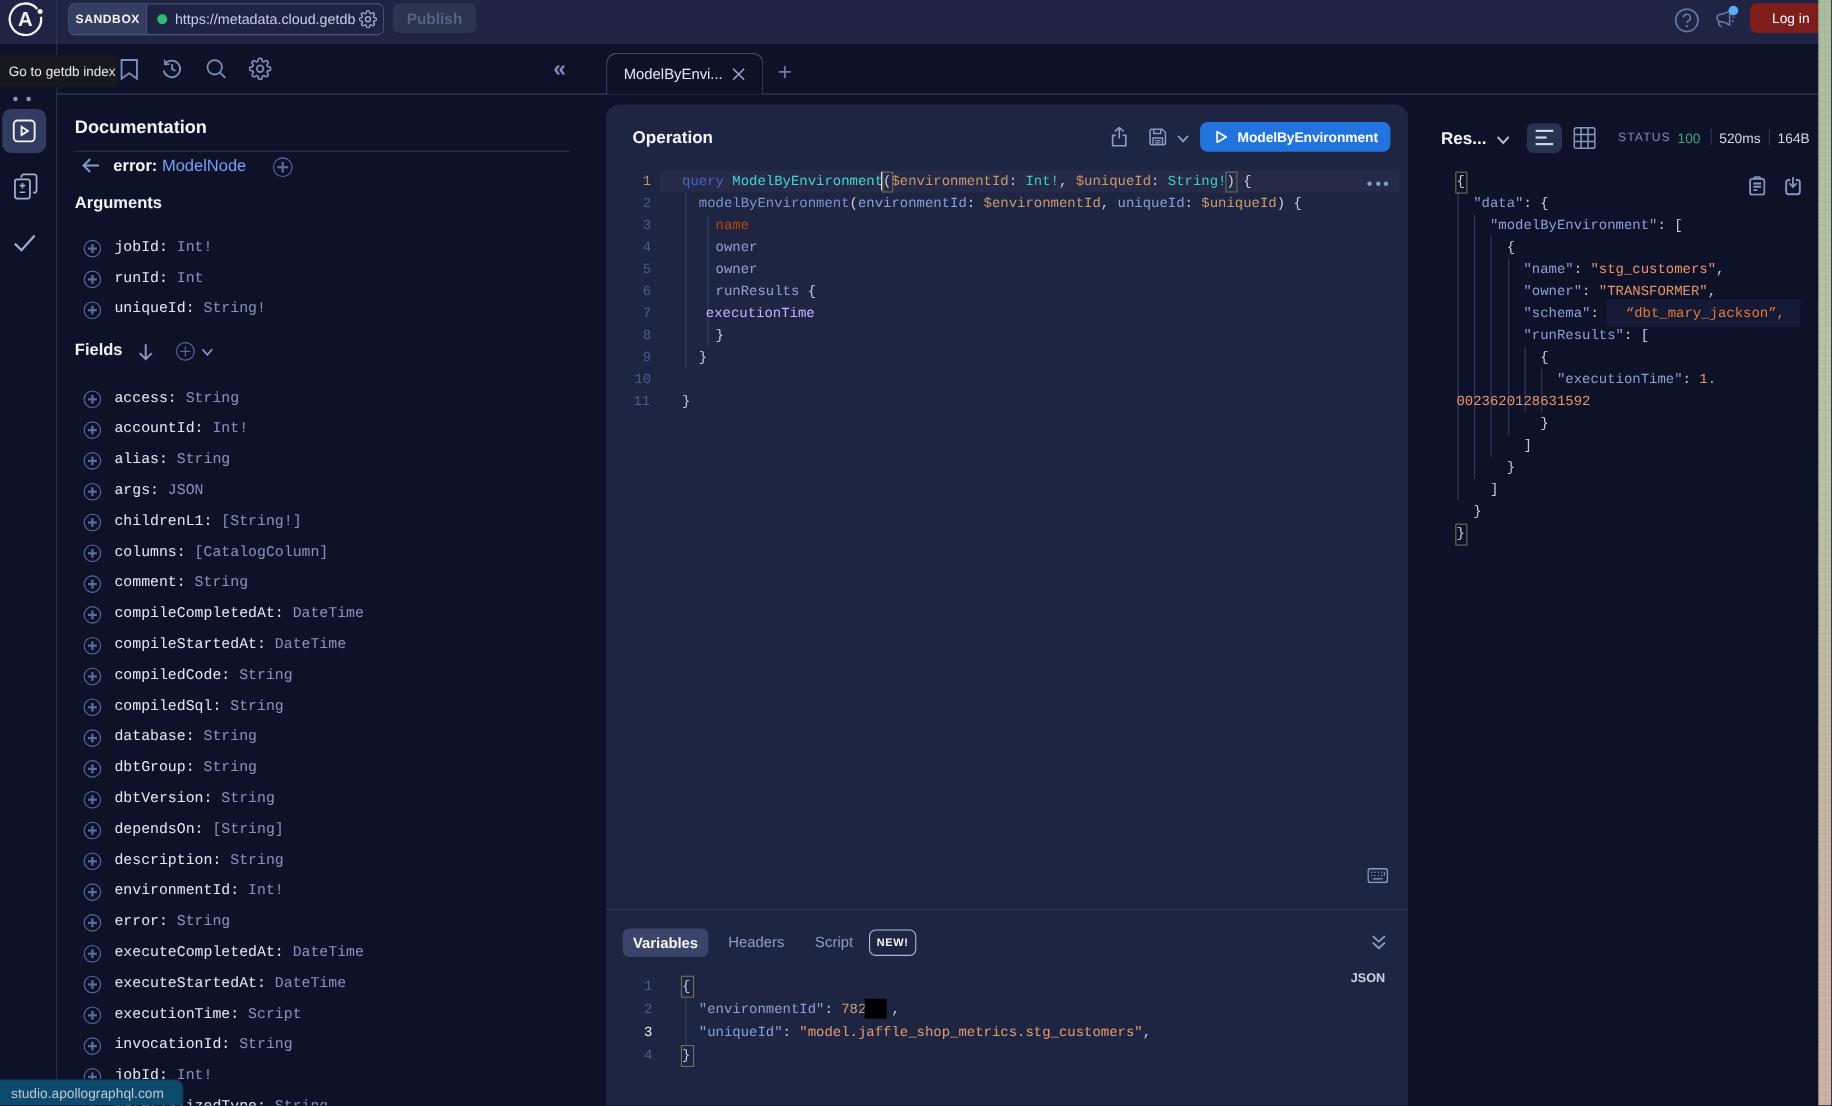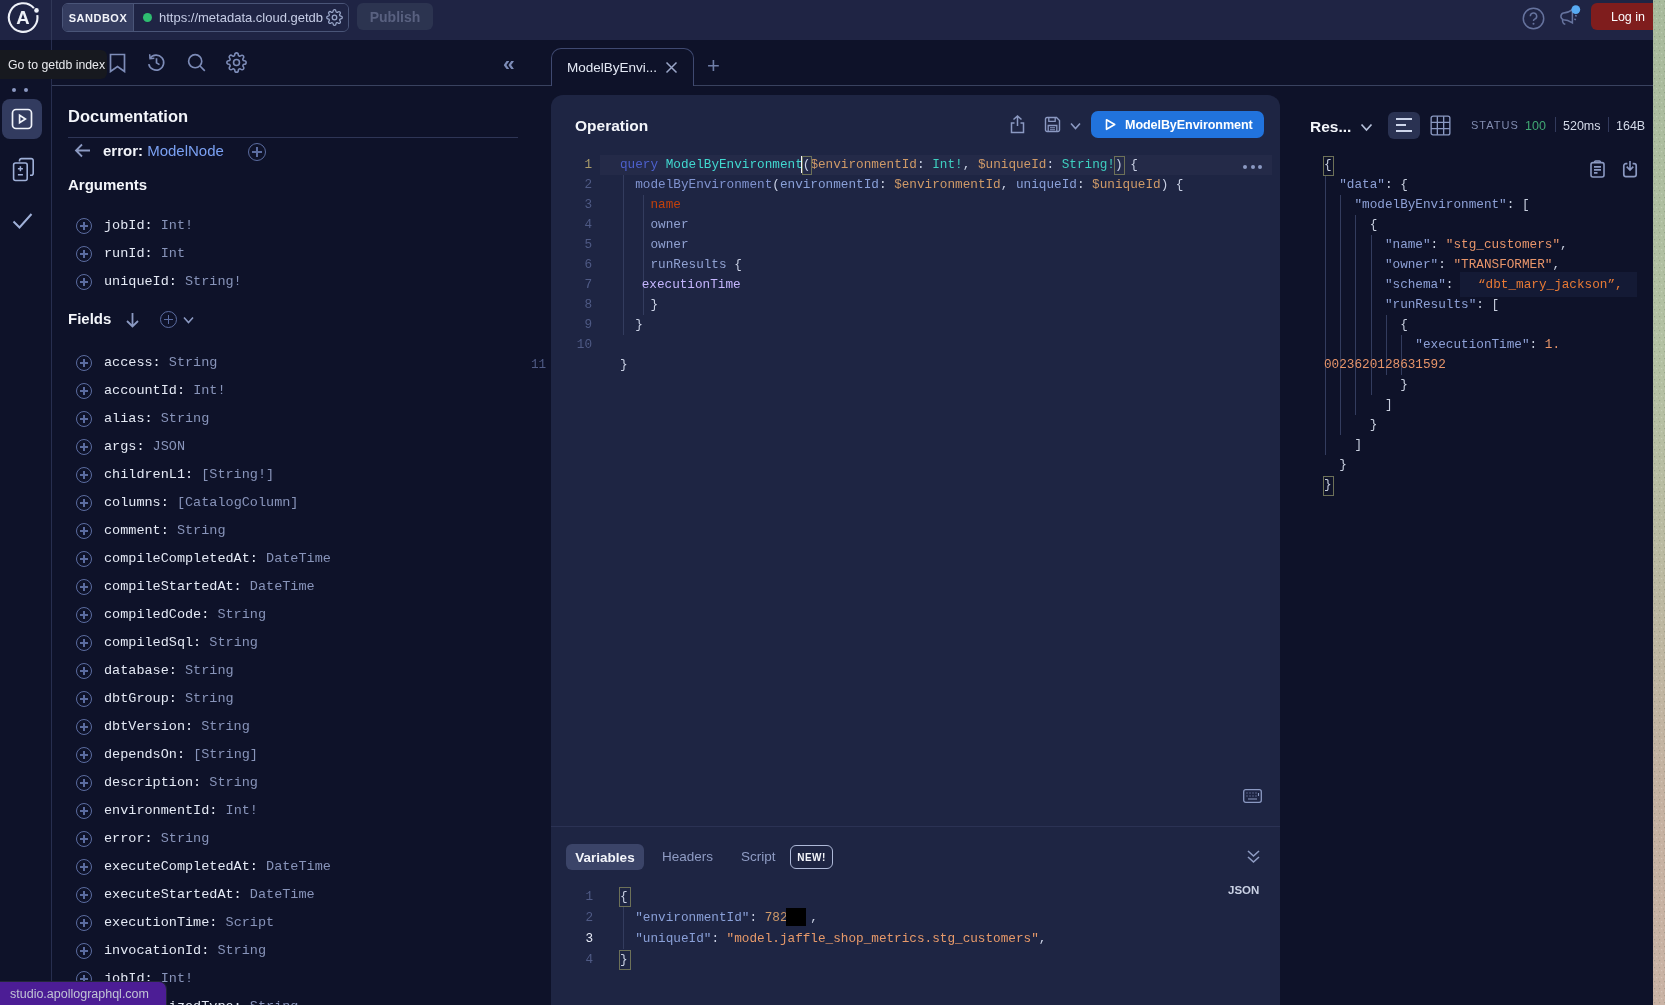--- a/index.html
+++ b/index.html
@@ -195,21 +195,21 @@
 <div class="cl" style="left:560px;top:155px;width:32px;text-align:right;color:#a89a6a">1</div>
 <div class="cl" style="left:560px;top:175px;width:32px;text-align:right;color:#4f5a85">2</div>
 <div class="cl" style="left:560px;top:195px;width:32px;text-align:right;color:#4f5a85">3</div>
 <div class="cl" style="left:560px;top:215px;width:32px;text-align:right;color:#4f5a85">4</div>
 <div class="cl" style="left:560px;top:235px;width:32px;text-align:right;color:#4f5a85">5</div>
 <div class="cl" style="left:560px;top:255px;width:32px;text-align:right;color:#4f5a85">6</div>
 <div class="cl" style="left:560px;top:275px;width:32px;text-align:right;color:#4f5a85">7</div>
 <div class="cl" style="left:560px;top:295px;width:32px;text-align:right;color:#4f5a85">8</div>
 <div class="cl" style="left:560px;top:315px;width:32px;text-align:right;color:#4f5a85">9</div>
 <div class="cl" style="left:553px;top:335px;width:39px;text-align:right;color:#4f5a85">10</div>
-<div class="cl" style="left:531px;top:355px;width:39px;text-align:left;color:#4f5a85">11</div>
+<div class="cl" style="left:564px;top:355px;width:39px;text-align:center;color:#4f5a85">11</div>
 <div class="vl" style="left:623px;top:175px;height:160px"></div>
 <div class="vl" style="left:643px;top:195px;height:120px"></div>
 <div class="cl" style="left:620px;top:155px"><span style="color:#4d60cc">query</span> <span style="color:#41d8d0">ModelByEnvironment</span><span style="color:#c9d0e4">(</span><span style="color:#cf9a68">$environmentId</span><span style="color:#c9d0e4">: </span><span style="color:#3ecfc0">Int!</span><span style="color:#c9d0e4">, </span><span style="color:#cf9a68">$uniqueId</span><span style="color:#c9d0e4">: </span><span style="color:#3ecfc0">String!</span><span style="color:#c9d0e4">) {</span></div>
 <div class="cl" style="left:620px;top:175px"><span style="color:#8093cf">  modelByEnvironment</span><span style="color:#c9d0e4">(</span><span style="color:#8aa0d8">environmentId</span><span style="color:#c9d0e4">: </span><span style="color:#cf9a68">$environmentId</span><span style="color:#c9d0e4">, </span><span style="color:#8aa0d8">uniqueId</span><span style="color:#c9d0e4">: </span><span style="color:#cf9a68">$uniqueId</span><span style="color:#c9d0e4">) {</span></div>
 <div class="cl" style="left:620px;top:195px;color:#c2410c">    name</div>
 <div class="cl" style="left:620px;top:215px;color:#91a2d2">    owner</div>
 <div class="cl" style="left:620px;top:235px;color:#91a2d2">    owner</div>
 <div class="cl" style="left:620px;top:255px"><span style="color:#91a2d2">    runResults</span><span style="color:#c9d0e4"> {</span></div>
 <div class="cl" style="left:596px;top:275px;color:#c4b5fd">      executionTime</div>
 <div class="cl" style="left:620px;top:295px;color:#c9d0e4">    }</div>
@@ -315,13 +315,13 @@
       <pattern id="nz" width="5" height="7" patternUnits="userSpaceOnUse">
         <rect x="1" y="1" width="1.2" height="1.2" fill="rgba(70,80,60,0.22)"></rect>
         <rect x="3" y="4" width="1.2" height="1.2" fill="rgba(255,255,255,0.22)"></rect>
         <rect x="0" y="5.5" width="1" height="1" fill="rgba(90,90,80,0.18)"></rect>
       </pattern>
     </defs>
     <rect width="12" height="1005" fill="url(#nz)"></rect>
   </svg>
 
 <div class="abs" style="left:0;top:50px;width:107px;height:29px;background:#17191f;border-radius:0 6px 6px 0;color:#e9eaee;font-size:12.5px;display:flex;align-items:center;padding-left:8px;box-sizing:border-box;white-space:nowrap;font-size:12.3px">Go to getdb index</div>
-<div class="abs" style="left:0;top:981px;width:167px;height:24px;background:#4c1d95;border:1px solid #23263a;border-left:none;border-bottom:none;border-radius:0 8px 0 0;color:#c0c4d4;font-size:12.5px;display:flex;align-items:center;padding-left:10px;box-sizing:border-box">studio.apollographql.com</div>
+<div class="abs" style="left:0;top:981px;width:167px;height:24px;background:#0c4a6e;border:1px solid #23263a;border-left:none;border-bottom:none;border-radius:0 8px 0 0;color:#c0c4d4;font-size:12.5px;display:flex;align-items:center;padding-left:10px;box-sizing:border-box">studio.apollographql.com</div>
 
 </body></html>

